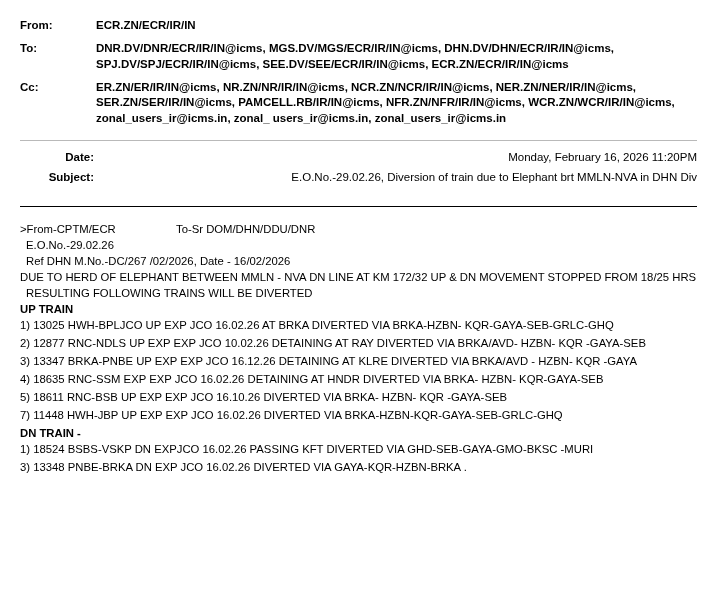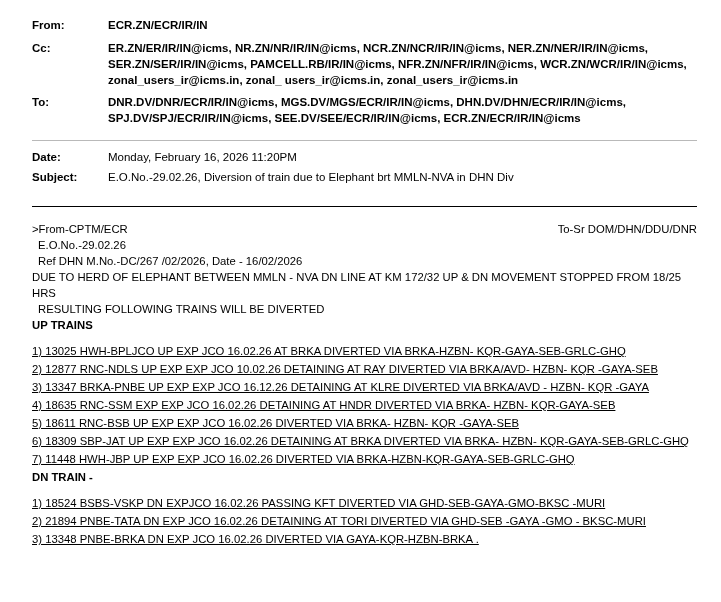--- a/index.html
+++ b/index.html
@@ -12,21 +12,21 @@
     height: 602px;
     font-family: "Liberation Sans", sans-serif;
     color: #000000;
     overflow: hidden;
   }
   .page {
     position: relative;
     width: 721px;
     height: 602px;
     box-sizing: border-box;
-    padding: 18px 24px 0 32px;
+    padding: 18px 24px 0 20px;
   }
 
   
   .hdr {
     width: 100%;
     border-collapse: collapse;
     font-size: 11.5px;
   }
   .hdr td {
     vertical-align: top;
@@ -54,20 +54,21 @@
 
   .meta {
     width: 100%;
     border-collapse: collapse;
     font-size: 11.5px;
   }
   .meta td {
     vertical-align: top;
     padding: 0 0 4px 0;
     line-height: 1.38;
+    text-align: right;
   }
   .meta td.lbl {
     width: 74px;
     font-weight: bold;
     white-space: nowrap;
   }
   .meta td.val {
     padding-left: 2px;
     margin-left: 20px;
   }
@@ -87,67 +88,65 @@
   .body .row-from {
     display: flex;
     gap: 16px;
   }
   .body .from-left {
     width: 140px;
     flex: 0 0 140px;
   }
   .body .from-right {
     flex: 1 1 auto;
-    text-align: right;
   }
   .body .from-right .l2 {
     padding-left: 18px;
   }
   .blk {
   }
   .ind {
     padding-left: 6px;
   }
   .bold {
     font-weight: bold;
   }
   .list {
-    margin-top: 10px;
-    text-decoration: underline;
+    margin-top: 0;
   }
   .list .item {
     margin-bottom: 2px;
   }
 </style>
 </head>
 <body>
 
 <div class="page">
 
   <table class="hdr">
     <tbody>
         <tr>
       <td class="lbl">From:</td>
       <td class="val">ECR.ZN/ECR/IR/IN</td>
+    </tr>
+    <tr>
+      <td class="lbl">To:</td>
+      <td class="val">
+        <span class="addr-line">DNR.DV/DNR/ECR/IR/IN@icms, MGS.DV/MGS/ECR/IR/IN@icms, DHN.DV/DHN/ECR/IR/IN@icms,</span>
+        <span class="addr-line">SPJ.DV/SPJ/ECR/IR/IN@icms, SEE.DV/SEE/ECR/IR/IN@icms, ECR.ZN/ECR/IR/IN@icms</span>
+      </td>
     </tr>
     <tr>
       <td class="lbl">Cc:</td>
       <td class="val">
         <span class="addr-line">ER.ZN/ER/IR/IN@icms, NR.ZN/NR/IR/IN@icms, NCR.ZN/NCR/IR/IN@icms, NER.ZN/NER/IR/IN@icms,</span>
         <span class="addr-line">SER.ZN/SER/IR/IN@icms, PAMCELL.RB/IR/IN@icms, NFR.ZN/NFR/IR/IN@icms, WCR.ZN/WCR/IR/IN@icms,</span>
         <span class="addr-line">zonal_users_ir@icms.in, zonal_ users_ir@icms.in, zonal_users_ir@icms.in</span>
       </td>
     </tr>
-    <tr>
-      <td class="lbl">To:</td>
-      <td class="val">
-        <span class="addr-line">DNR.DV/DNR/ECR/IR/IN@icms, MGS.DV/MGS/ECR/IR/IN@icms, DHN.DV/DHN/ECR/IR/IN@icms,</span>
-        <span class="addr-line">SPJ.DV/SPJ/ECR/IR/IN@icms, SEE.DV/SEE/ECR/IR/IN@icms, ECR.ZN/ECR/IR/IN@icms</span>
-      </td>
-    </tr>
   </tbody>
     </table>
 
   <hr class="sep">
 
   <table class="meta">
     <tbody>
         <tr>
       <td class="lbl">Date:</td>
       <td class="val">Monday, February 16, 2026 11:20PM</td>
@@ -169,35 +168,33 @@
         <div>To-Sr DOM/DHN/DDU/DNR</div>
       </div>
     </div>
 
     <div class="blk ind">E.O.No.-29.02.26</div>
     <div class="ind">Ref DHN M.No.-DC/267 /02/2026, Date -  16/02/2026</div>
 
     <div class="blk">DUE TO  HERD OF ELEPHANT BETWEEN MMLN - NVA DN LINE AT KM 172/32 UP &amp; DN MOVEMENT STOPPED FROM 18/25 HRS</div>
     <div class="ind">RESULTING FOLLOWING TRAINS WILL BE DIVERTED</div>
 
-    <div class="blk bold">UP TRAINS</div>
+    <div class="blk bold">UP TRAIN</div>
 
     <div class="list">
       <div class="item">1) 13025  HWH-BPLJCO UP EXP  JCO  16.02.26 AT BRKA DIVERTED VIA  BRKA-HZBN-  KQR-GAYA-SEB-GRLC-GHQ</div>
       <div class="item">2) 12877 RNC-NDLS UP EXP EXP  JCO  10.02.26 DETAINING AT RAY DIVERTED VIA  BRKA/AVD-  HZBN- KQR -GAYA-SEB</div>
       <div class="item">3) 13347 BRKA-PNBE UP EXP EXP  JCO  16.12.26 DETAINING AT KLRE DIVERTED VIA BRKA/AVD - HZBN- KQR  -GAYA</div>
       <div class="item">4) 18635 RNC-SSM EXP EXP  JCO  16.02.26 DETAINING  AT HNDR DIVERTED VIA BRKA- HZBN- KQR-GAYA-SEB</div>
-      <div class="item">5) 18611 RNC-BSB UP EXP  EXP  JCO  16.02.26 DIVERTED VIA BRKA-  HZBN- KQR -GAYA-SEB</div>
-      <div class="item">6) 18309  SBP-JAT UP  EXP EXP  JCO  16.02.26 DETAINING  AT BRKA  DIVERTED VIA BRKA-  HZBN-  KQR-GAYA-SEB-GRLC-GHQ</div>
+      <div class="item">5) 18611 RNC-BSB UP EXP  EXP  JCO  16.10.26 DIVERTED VIA BRKA-  HZBN- KQR -GAYA-SEB</div>
       <div class="item">7) 11448 HWH-JBP UP  EXP  EXP  JCO   16.02.26    DIVERTED VIA  BRKA-HZBN-KQR-GAYA-SEB-GRLC-GHQ</div>
     </div>
 
     <div class="blk bold">DN TRAIN -</div>
 
     <div class="list">
       <div class="item">1) 18524 BSBS-VSKP DN  EXPJCO  16.02.26  PASSING KFT  DIVERTED VIA GHD-SEB-GAYA-GMO-BKSC -MURI</div>
-      <div class="item">2) 21894 PNBE-TATA DN EXP JCO  16.02.26 DETAINING AT TORI DIVERTED VIA GHD-SEB -GAYA -GMO - BKSC-MURI</div>
       <div class="item">3) 13348  PNBE-BRKA DN  EXP  JCO  16.02.26  DIVERTED  VIA GAYA-KQR-HZBN-BRKA .</div>
     </div>
 
   </div>
 
 </div>
 
 </body></html>

